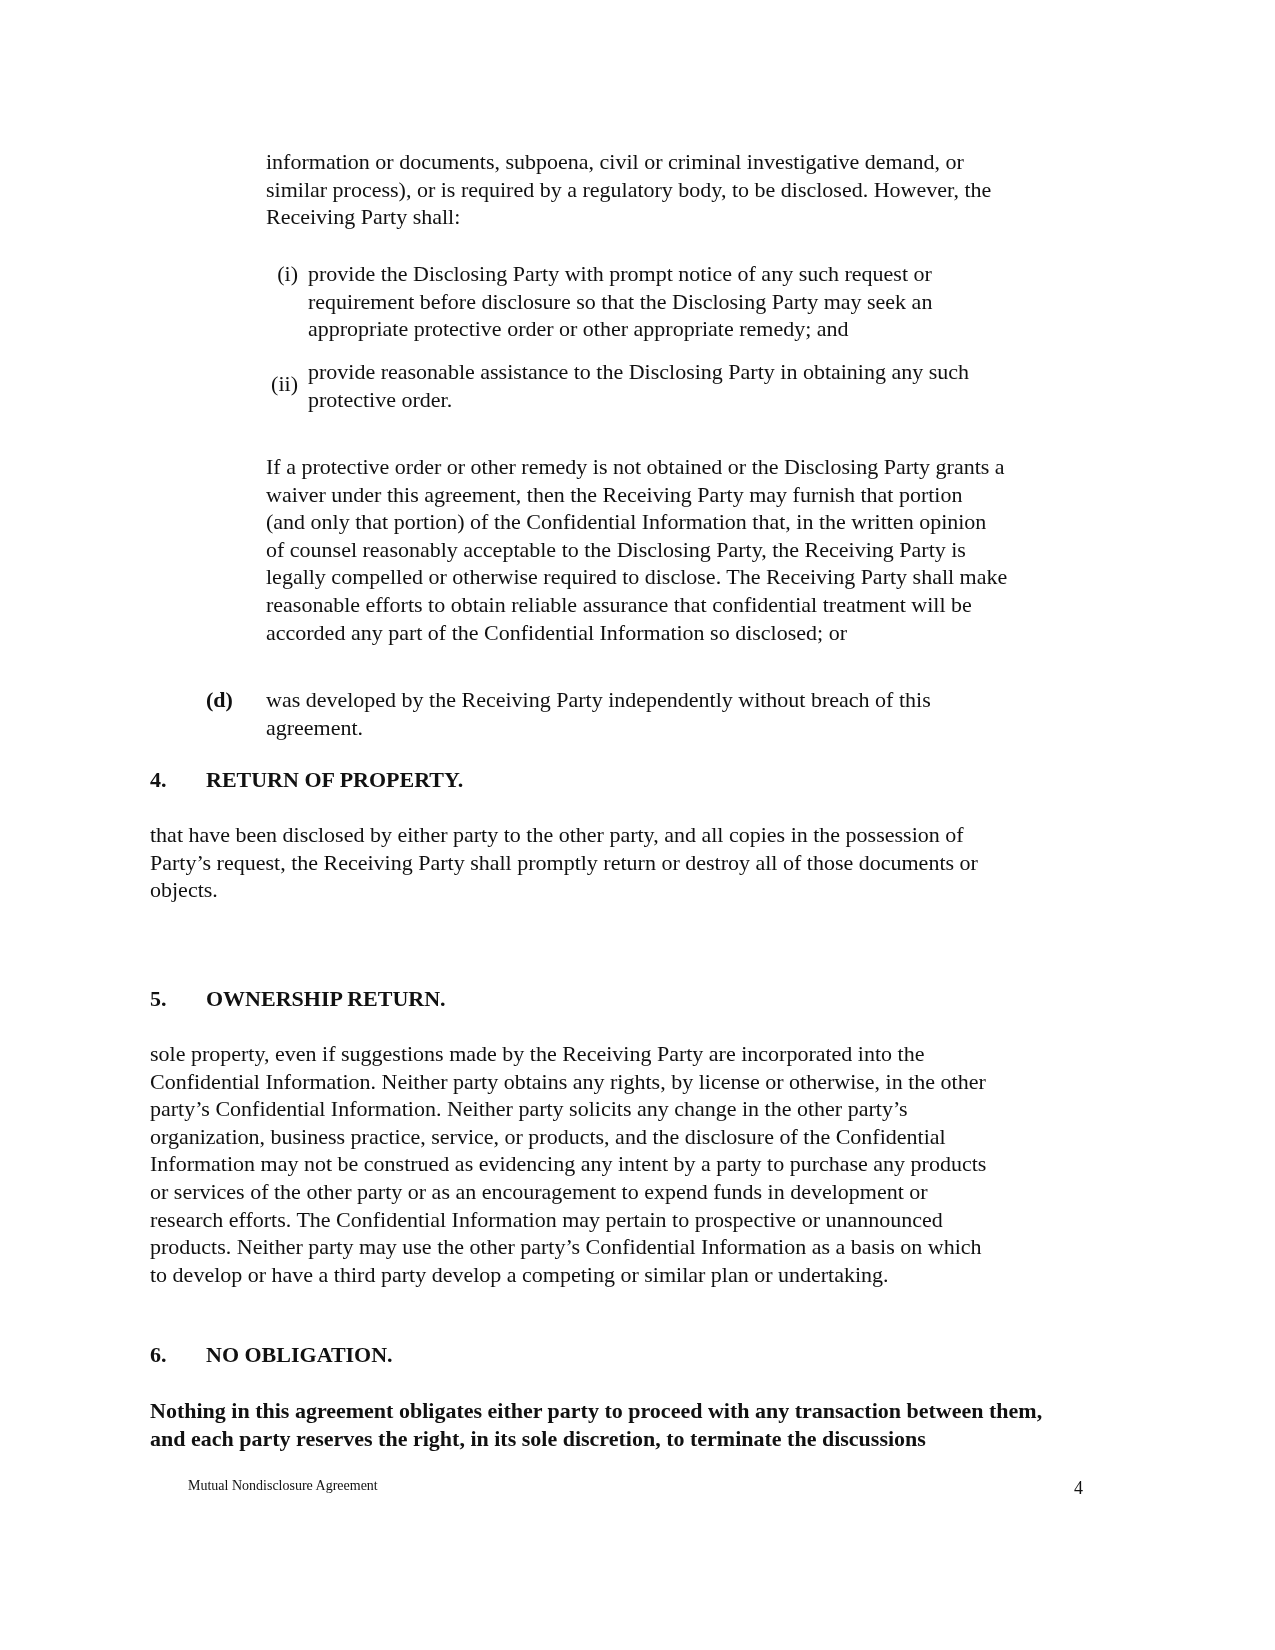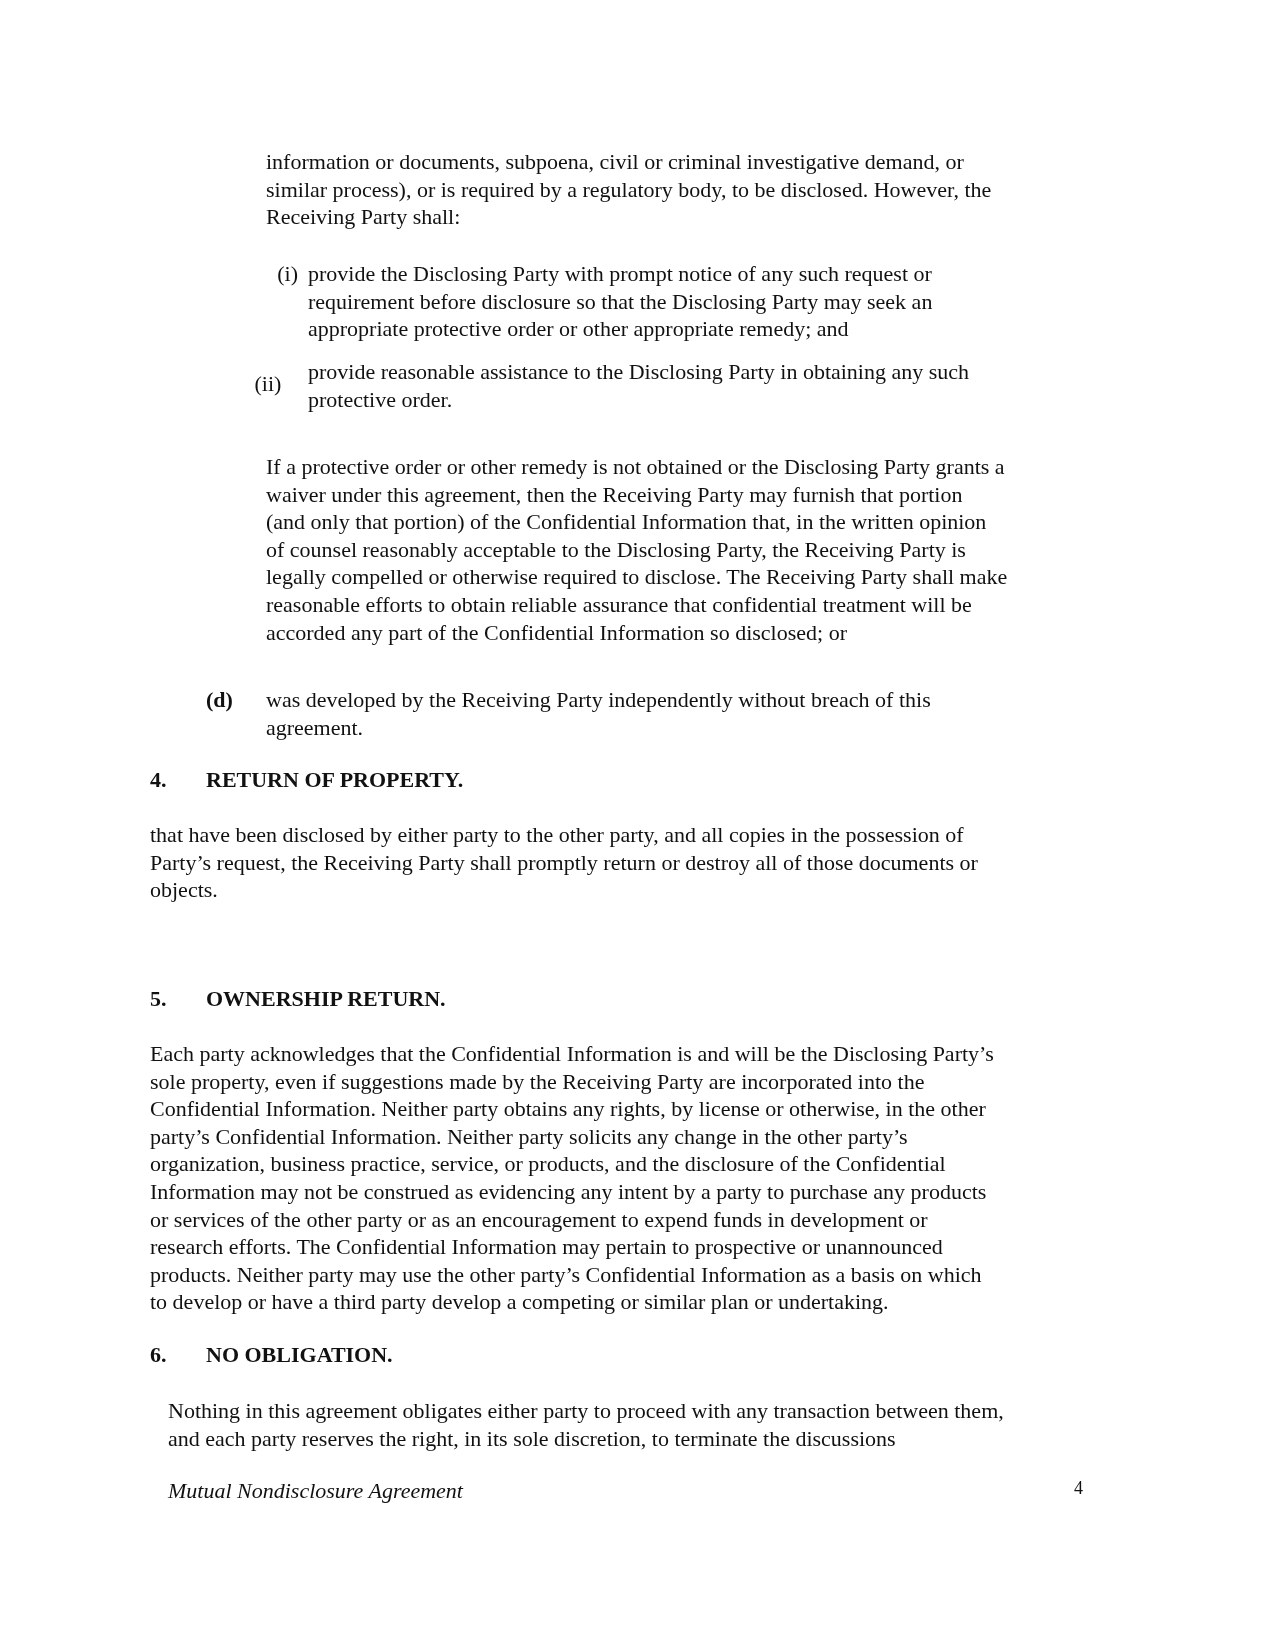--- a/index.html
+++ b/index.html
@@ -5,21 +5,21 @@
   html, body { margin: 0; padding: 0; background: #ffffff; }
   body { width: 1275px; height: 1650px; position: relative; overflow: hidden;
          font-family: "Liberation Serif", "DejaVu Serif", serif; color: #111111; }
   .page { position: absolute; left: 0; top: 0; width: 1275px; height: 1650px; }
   .block { position: absolute; font-size: 22px; line-height: 27.6px; }
   .block p { margin: 0; }
   .bold { font-weight: bold; }
   .heading-num { position: absolute; left: 150px; font-size: 22px; font-weight: bold; }
   .heading-text { position: absolute; left: 206px; font-size: 22px; font-weight: bold; }
   .roman { position: absolute; text-align: right; width: 40px; font-size: 22px; line-height: 27.6px; }
-  .footer-title { position: absolute; left: 168px; top: 1478px; font-size: 22px; font-style: italic; }
+  .footer-title { position: absolute; left: 188px; top: 1478px; font-size: 14px; }
   .footer-page { position: absolute; left: 1074px; top: 1478px; font-size: 18px; }
 </style>
 </head>
 <body>
 
 <div class="page">
 
   <div class="block" style="left:266px; top:148px; width:830px;">
     <p>information or documents, subpoena, civil or criminal investigative demand, or</p>
     <p>similar process), or is required by a regulatory body, to be disclosed. However, the</p>
@@ -29,21 +29,21 @@
   <div>
     <div class="roman" style="left:258px; top:260px;">(i)</div>
     <div class="block" style="left:308px; top:260px; width:790px;">
       <p>provide the Disclosing Party with prompt notice of any such request or</p>
       <p>requirement before disclosure so that the Disclosing Party may seek an</p>
       <p>appropriate protective order or other appropriate remedy; and</p>
     </div>
   </div>
 
   <div>
-    <div class="roman" style="left:248px; top:370px;text-align:center;">(ii)</div>
+    <div class="roman" style="left:258px; top:370px;">(ii)</div>
     <div class="block" style="left:308px; top:358px; width:790px;">
       <p>provide reasonable assistance to the Disclosing Party in obtaining any such</p>
       <p>protective order.</p>
     </div>
   </div>
 
   <div class="block" style="left:266px; top:453px; width:840px;">
     <p>If a protective order or other remedy is not obtained or the Disclosing Party grants a</p>
     <p>waiver under this agreement, then the Receiving Party may furnish that portion</p>
     <p>(and only that portion) of the Confidential Information that, in the written opinion</p>
@@ -68,37 +68,36 @@
       <p>that have been disclosed by either party to the other party, and all copies in the possession of</p>
       <p>Party’s request, the Receiving Party shall promptly return or destroy all of those documents or</p>
       <p>objects.</p>
     </div>
   </div>
 
   <div>
     <div class="heading-num" style="top:986px;">5.</div>
     <div class="heading-text" style="top:986px;">OWNERSHIP RETURN.</div>
     <div class="block" style="left:150px; top:1040px; width:960px;">
-      <p>Each party acknowledges that the Confidential Information is and will be the Disclosing Party’s</p>
       <p>sole property, even if suggestions made by the Receiving Party are incorporated into the</p>
       <p>Confidential Information. Neither party obtains any rights, by license or otherwise, in the other</p>
       <p>party’s Confidential Information. Neither party solicits any change in the other party’s</p>
       <p>organization, business practice, service, or products, and the disclosure of the Confidential</p>
       <p>Information may not be construed as evidencing any intent by a party to purchase any products</p>
       <p>or services of the other party or as an encouragement to expend funds in development or</p>
       <p>research efforts. The Confidential Information may pertain to prospective or unannounced</p>
       <p>products. Neither party may use the other party’s Confidential Information as a basis on which</p>
       <p>to develop or have a third party develop a competing or similar plan or undertaking.</p>
     </div>
   </div>
 
   <div>
     <div class="heading-num" style="top:1342px;">6.</div>
     <div class="heading-text" style="top:1342px;">NO OBLIGATION.</div>
-    <div class="block" style="left:168px; top:1397px; width:960px;">
+    <div class="block" style="left:150px; top:1397px; width:960px;font-weight:bold;">
       <p>Nothing in this agreement obligates either party to proceed with any transaction between them,</p>
       <p>and each party reserves the right, in its sole discretion, to terminate the discussions</p>
     </div>
   </div>
 
   <div class="footer-title">Mutual Nondisclosure Agreement</div>
   <div class="footer-page">4</div>
 
 </div>
 

